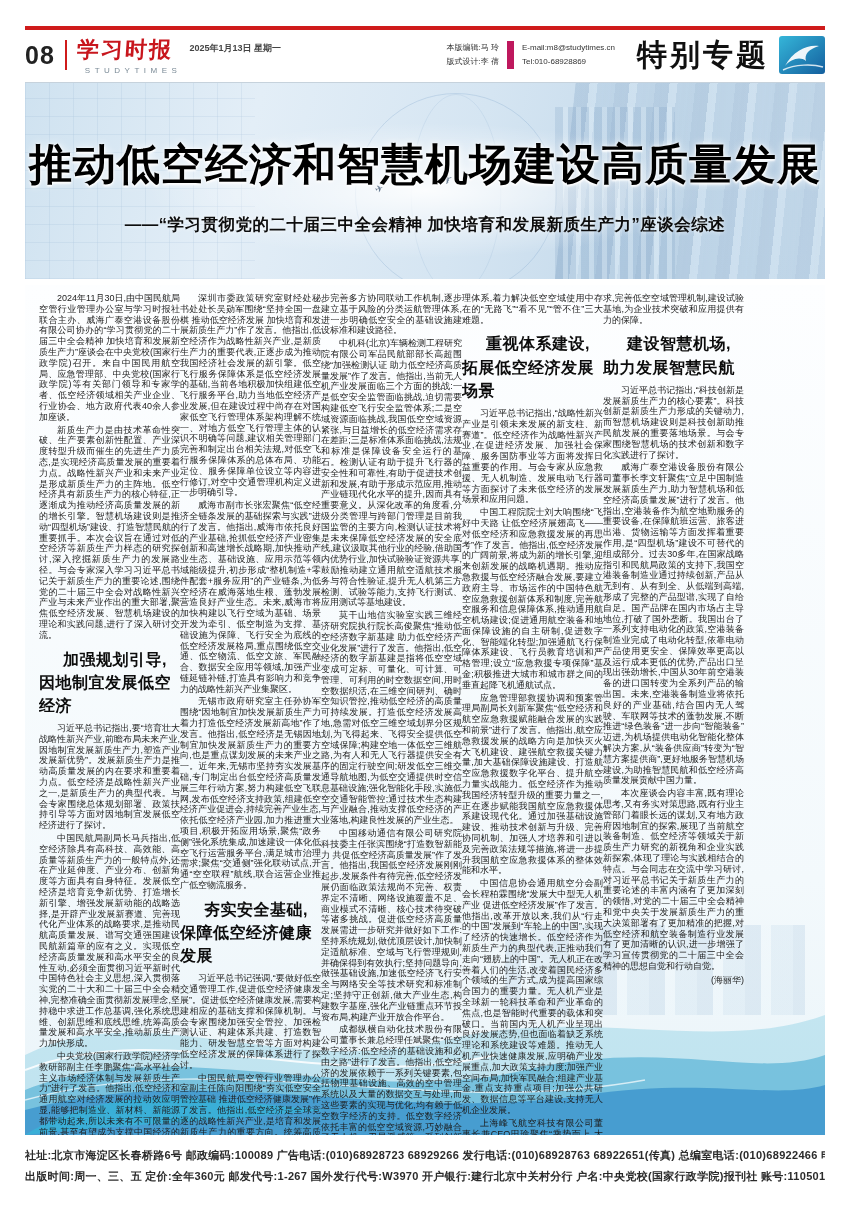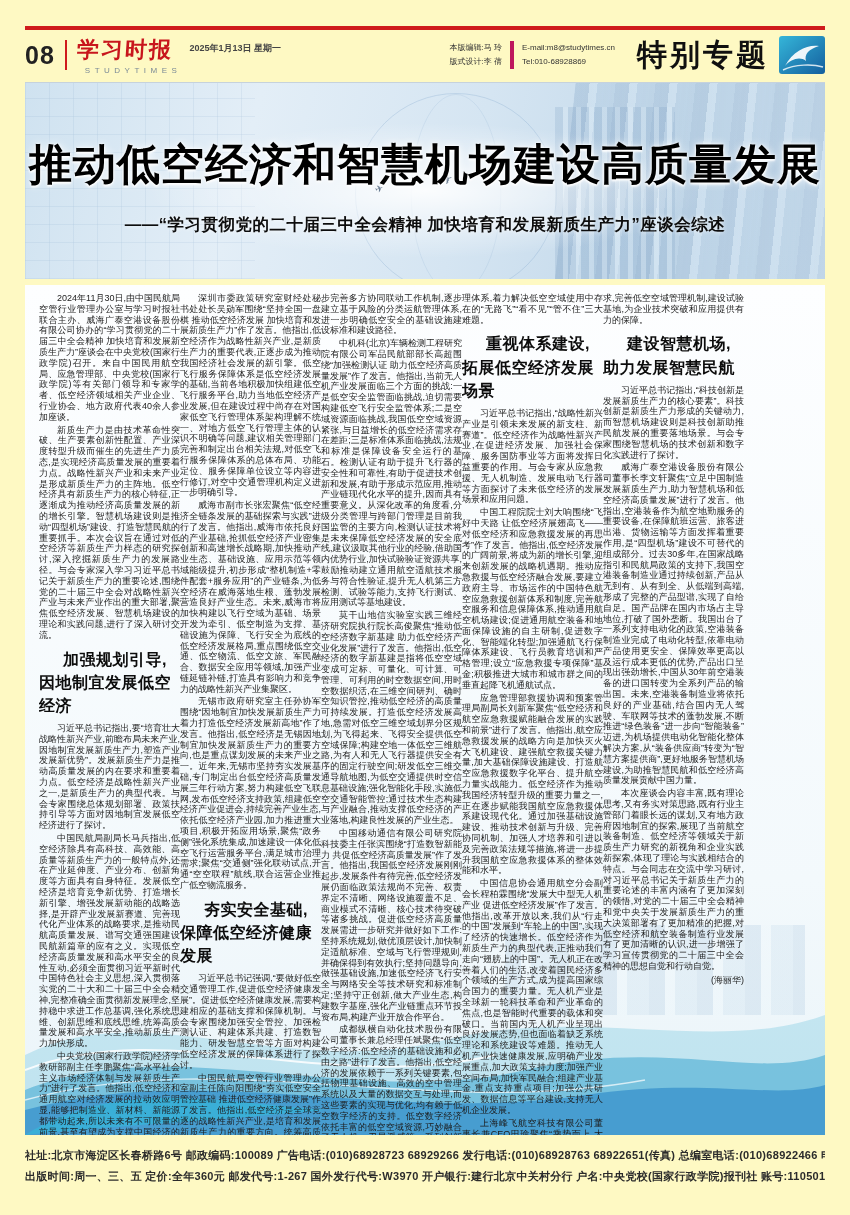--- a/index.html
+++ b/index.html
@@ -1,33 +1,33 @@
 <!DOCTYPE html>
 <html lang="zh"><head>
 <meta charset="utf-8">
 <style>
   html,body{margin:0;padding:0;background:#e9e9e9;}
-  .page{position:relative;width:850px;height:1215px;margin:0 auto;background:#fef9c3;
+  .page{position:relative;width:850px;height:1215px;margin:0 auto;background:#ffffff;
         font-family:"Liberation Sans","DejaVu Sans",sans-serif;color:#1e1e1e;overflow:hidden;}
 
   
   .masthead{position:relative;padding:0 25px;}
   .red-rule{height:4px;background:#cf1b1b;margin-top:26px;}
   .mast-row{display:flex;align-items:center;height:46px;margin-top:2px;}
   .page-num{font-size:25px;font-weight:700;color:#222;letter-spacing:1px;}
   .vline{width:2px;height:30px;background:#cf1b1b;margin:0 10px;}
   .brand{display:flex;flex-direction:column;justify-content:center;}
   .brand-cn{font-family:"Liberation Serif","DejaVu Serif",serif;font-size:22px;font-weight:900;
             color:#c8161d;letter-spacing:2px;transform:skewX(-4deg);}
   .brand-en{font-size:8px;letter-spacing:4.5px;color:#7a8a96;margin-top:1px;padding-left:8px;}
   .mast-date{font-size:9px;font-weight:700;color:#444;margin:-14px 0 0 8px;white-space:nowrap;}
   .mast-spacer{flex:1;}
   .ed-info{display:flex;align-items:flex-start;font-size:8px;color:#333;line-height:1.7;white-space:nowrap;}
   .ed-col{padding:0 8px;}
-  .ed-col + .ed-col{border-left:4px solid #be185d;}
+  .ed-col + .ed-col{border-left:7px solid #be185d;}
   .section-title{font-size:30px;font-weight:900;color:#101010;letter-spacing:3px;margin:0 10px 0 14px;}
   .mast-logo{width:46px;height:38px;border-radius:3px;overflow:hidden;flex:0 0 auto;}
 
   
   .banner{position:relative;height:196px;margin:4px 25px 0 25px;overflow:hidden;
           background:linear-gradient(105deg,#cfe2f0 0%,#e3eef7 28%,#d5e5f2 55%,#c2d8ea 80%,#b9d2e7 100%);
           border-top:1px solid #c6d2dc;}
   .bn-buildings{position:absolute;right:0;top:0;width:270px;height:100%;opacity:.8;
       background:
         linear-gradient(90deg,rgba(255,255,255,0) 0,rgba(255,255,255,.25) 100%),

